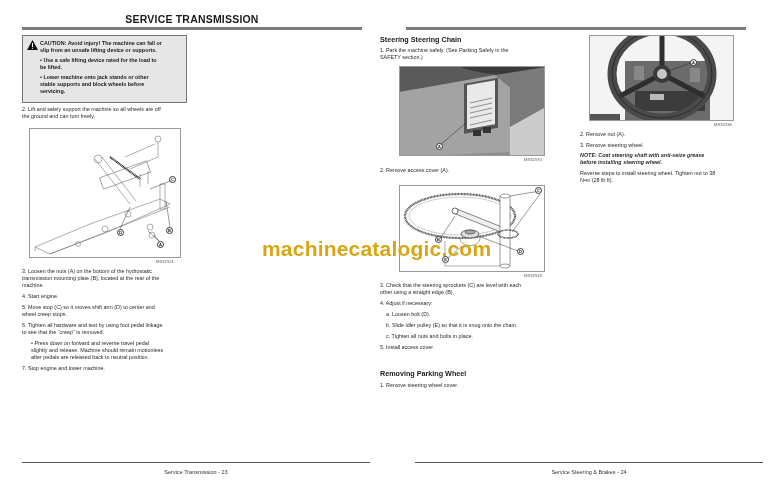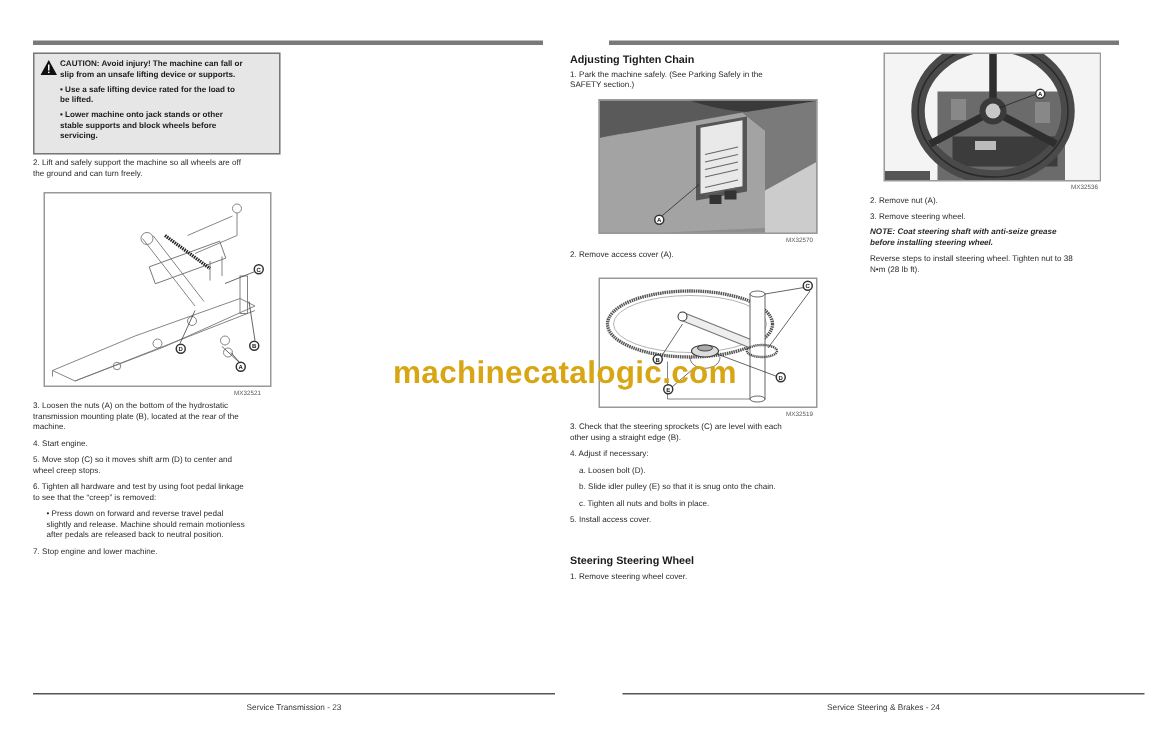--- a/index.html
+++ b/index.html
@@ -51,20 +51,21 @@
       position: absolute; width: 7px; height: 7px; border: 0.8px solid #333; border-radius: 50%;
       font-size: 4px; line-height: 5.5px; text-align: center; background: #fff; font-weight: bold;
     }
     .section-head { position: absolute; font-weight: bold; font-size: 7.2px; color: #1a1a1a; }
     .note { font-weight: bold; font-style: italic; }
   </style>
 </head>
 <body>
 
 <div class="page page-left">
+  <div class="page-title">SERVICE TRANSMISSION</div>
   <div class="title-rule"></div>
 
   <div class="caution">
     <svg class="warn-icon" viewBox="0 0 22 20">
       <polygon points="11,0 22,20 0,20" fill="#111"></polygon>
       <rect x="10" y="6" width="2" height="8" fill="#fff"></rect>
       <rect x="10" y="15.5" width="2" height="2" fill="#fff"></rect>
     </svg>
     <div class="c-line" style="left:17px;top:4px;">CAUTION: Avoid injury!  The machine can fall or</div>
     <div class="c-line" style="left:17px;top:11px;">slip from an unsafe lifting device or supports.</div>
@@ -130,21 +131,21 @@
   <div class="txt" style="left:31px;top:354px;">after pedals are released back to neutral position.</div>
   <div class="txt" style="left:22px;top:365px;">7. Stop engine and lower machine.</div>
 
   <div class="footer-rule"></div>
   <div class="footer-text">Service Transmission - 23</div>
 </div>
 
 <div class="page page-right">
   <div class="title-rule"></div>
 
-  <div class="section-head" style="left:-4px;top:35px;">Adjusting Tighten Chain</div>
+  <div class="section-head" style="left:-4px;top:35px;">Steering Steering Chain</div>
   <div class="txt" style="left:-4px;top:47px;">1. Park the machine safely. (See Parking Safely in the</div>
   <div class="txt" style="left:-4px;top:54px;">SAFETY section.)</div>
 
   <div class="figure" style="left:15px;top:66px;width:146px;height:90px;background:#9a9a9a;">
     <svg width="146" height="90" viewBox="0 0 146 90">
       <rect width="146" height="90" fill="#8e8e8e"></rect>
       <path d="M0,0 L146,0 L146,30 C110,40 60,10 0,25 Z" fill="#5a5a5a"></path>
       <path d="M60,0 C90,10 120,10 146,4 L146,0 Z" fill="#3a3a3a"></path>
       <polygon points="0,25 95,8 110,20 110,85 0,90" fill="#a3a3a3"></polygon>
       <polygon points="95,8 146,0 146,70 110,85 110,20" fill="#7a7a7a"></polygon>
@@ -201,21 +202,21 @@
   <div class="fig-id" style="left:140px;top:273px;">MX32519</div>
 
   <div class="txt" style="left:-4px;top:282px;">3. Check that the steering sprockets (C) are level with each</div>
   <div class="txt" style="left:-4px;top:289px;">other using a straight edge (B).</div>
   <div class="txt" style="left:-4px;top:300px;">4. Adjust if necessary:</div>
   <div class="txt" style="left:2px;top:311px;">a.   Loosen bolt (D).</div>
   <div class="txt" style="left:2px;top:322px;">b.   Slide idler pulley (E) so that it is snug onto the chain.</div>
   <div class="txt" style="left:2px;top:333px;">c.   Tighten all nuts and bolts in place.</div>
   <div class="txt" style="left:-4px;top:344px;">5. Install access cover.</div>
 
-  <div class="section-head" style="left:-4px;top:369px;">Steering Steering Wheel</div>
+  <div class="section-head" style="left:-4px;top:369px;">Removing Parking Wheel</div>
   <div class="txt" style="left:-4px;top:382px;">1. Remove steering wheel cover.</div>
 
   <div class="figure" style="left:205px;top:35px;width:145px;height:86px;">
     <svg width="145" height="86" viewBox="0 0 145 86">
       <rect width="145" height="86" fill="#f4f4f4"></rect>
       <rect x="35" y="25" width="85" height="61" fill="#6b6b6b"></rect>
       <rect x="45" y="55" width="70" height="20" fill="#3c3c3c"></rect>
       <rect x="60" y="58" width="14" height="6" fill="#bbb"></rect>
       <rect x="44" y="30" width="10" height="14" fill="#888"></rect>
       <rect x="100" y="32" width="10" height="14" fill="#888"></rect>

